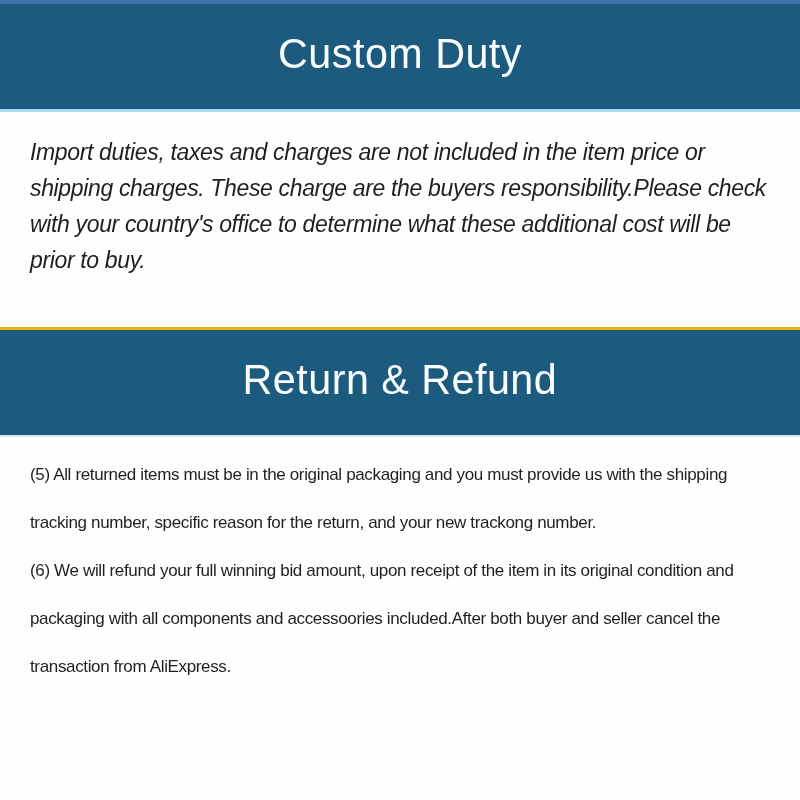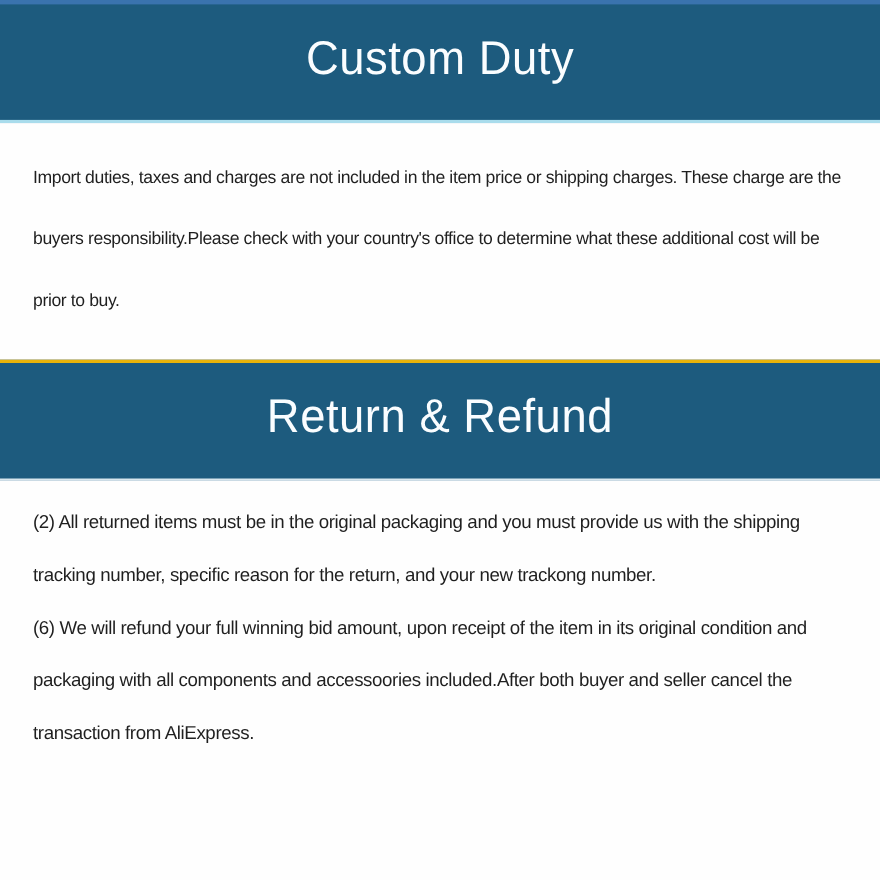--- a/index.html
+++ b/index.html
@@ -43,23 +43,24 @@
   .section {
     width: 100%;
     background: #fefefe;
     color: #1f1f1f;
   }
   .section-custom {
     height: 215px;
     padding: 22px 30px 0 30px;
   }
   .section-custom p {
-    font-size: 16px;
-    line-height: 56px;
+    font-size: 23px;
+    line-height: 36px;
     letter-spacing: -0.35px;
+    font-style: italic;
   }
   .section-return {
     height: 360px;
     padding: 14px 30px 0 30px;
   }
   .section-return p {
     font-size: 17px;
     line-height: 48px;
     letter-spacing: -0.35px;
   }
@@ -75,17 +76,17 @@
 
   <div class="section section-custom">
     <p>Import duties, taxes and charges are not included in the item price or shipping charges. These charge are the buyers responsibility.Please check with your country's office to determine what these additional cost will be prior to buy.</p>
   </div>
 
   <div class="banner banner-return-refund">
     <div class="banner-title">Return &amp; Refund</div>
   </div>
 
   <div class="section section-return">
-    <p>(2) All returned items must be in the original packaging and you must provide us with the shipping tracking number, specific reason for the return, and your new trackong number.</p>
+    <p>(5) All returned items must be in the original packaging and you must provide us with the shipping tracking number, specific reason for the return, and your new trackong number.</p>
     <p>(6) We will refund your full winning bid amount, upon receipt of the item in its original condition and packaging with all components and accessoories included.After both buyer and seller cancel the transaction from AliExpress.</p>
   </div>
 
 </div>
 
 </body></html>

